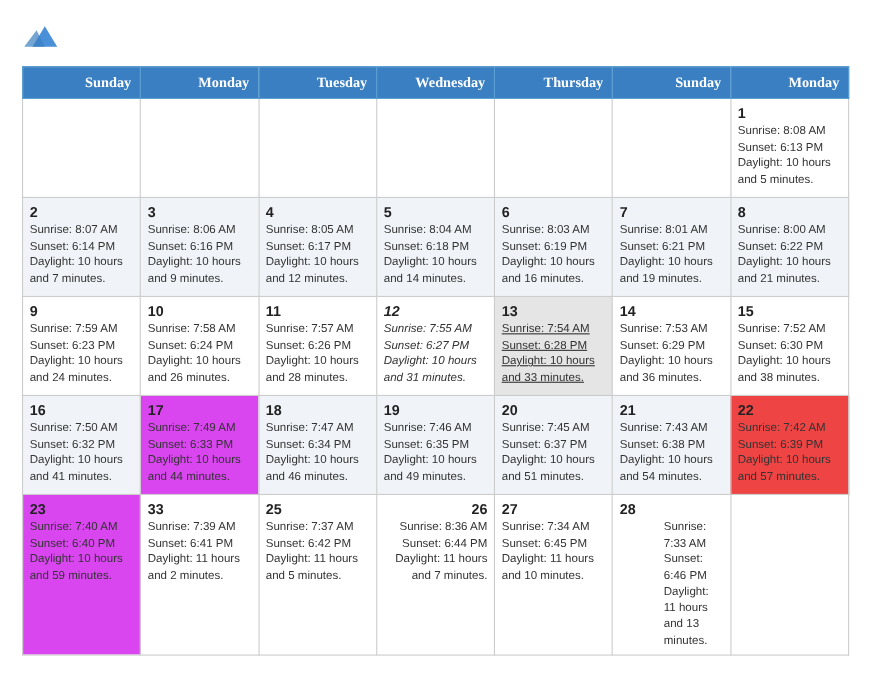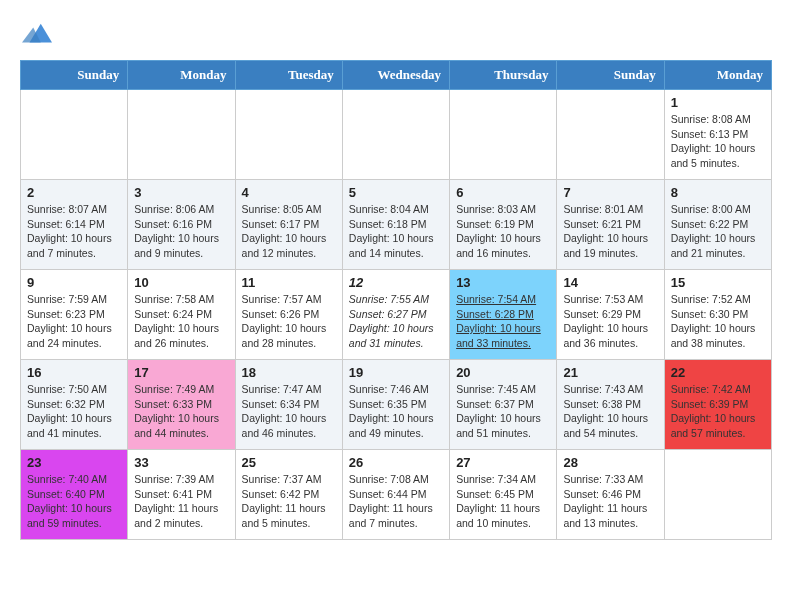--- a/index.html
+++ b/index.html
@@ -221,21 +221,21 @@
 Daylight: 10 hours
 and 28 minutes.</div>
         </td>
         <td style="background: rgb(255, 255, 255); font-style: italic;">
           <span class="day-num">12</span>
           <div class="day-info" style="white-space: pre-line;">Sunrise: 7:55 AM
 Sunset: 6:27 PM
 Daylight: 10 hours
 and 31 minutes.</div>
         </td>
-        <td style="background: #7dd3fc;">
+        <td style="background: #e5e5e5;">
           <span class="day-num">13</span>
           <div class="day-info" style="white-space: pre-line; text-decoration: underline;">Sunrise: 7:54 AM
 Sunset: 6:28 PM
 Daylight: 10 hours
 and 33 minutes.</div>
         </td>
         <td style="background: rgb(255, 255, 255);">
           <span class="day-num">14</span>
           <div class="day-info" style="white-space: pre-line;">Sunrise: 7:53 AM
 Sunset: 6:29 PM
@@ -251,21 +251,21 @@
         </td>
       </tr>
       <tr>
         <td style="background: rgb(240, 244, 248);">
           <span class="day-num">16</span>
           <div class="day-info" style="white-space: pre-line;">Sunrise: 7:50 AM
 Sunset: 6:32 PM
 Daylight: 10 hours
 and 41 minutes.</div>
         </td>
-        <td style="background: #f9a8d4;">
+        <td style="background: #d946ef;">
           <span class="day-num">17</span>
           <div class="day-info" style="white-space: pre-line;">Sunrise: 7:49 AM
 Sunset: 6:33 PM
 Daylight: 10 hours
 and 44 minutes.</div>
         </td>
         <td style="background: rgb(240, 244, 248);">
           <span class="day-num">18</span>
           <div class="day-info" style="white-space: pre-line;">Sunrise: 7:47 AM
 Sunset: 6:34 PM
@@ -316,37 +316,37 @@
 Daylight: 11 hours
 and 2 minutes.</div>
         </td>
         <td style="background: rgb(255, 255, 255);">
           <span class="day-num">25</span>
           <div class="day-info" style="white-space: pre-line;">Sunrise: 7:37 AM
 Sunset: 6:42 PM
 Daylight: 11 hours
 and 5 minutes.</div>
         </td>
-        <td style="background: rgb(255, 255, 255);">
+        <td style="background: rgb(255, 255, 255); text-align: right;">
           <span class="day-num">26</span>
-          <div class="day-info" style="white-space: pre-line;">Sunrise: 7:08 AM
+          <div class="day-info" style="white-space: pre-line;">Sunrise: 8:36 AM
 Sunset: 6:44 PM
 Daylight: 11 hours
 and 7 minutes.</div>
         </td>
         <td style="background: rgb(255, 255, 255);">
           <span class="day-num">27</span>
           <div class="day-info" style="white-space: pre-line;">Sunrise: 7:34 AM
 Sunset: 6:45 PM
 Daylight: 11 hours
 and 10 minutes.</div>
         </td>
         <td style="background: rgb(255, 255, 255);">
           <span class="day-num">28</span>
-          <div class="day-info" style="white-space: pre-line;">Sunrise: 7:33 AM
+          <div class="day-info" style="white-space: pre-line; margin-left: 40px;">Sunrise: 7:33 AM
 Sunset: 6:46 PM
 Daylight: 11 hours
 and 13 minutes.</div>
         </td>
         <td class="empty-cell"></td>
       </tr>
     </tbody>
 </table>
 
 </body></html>

